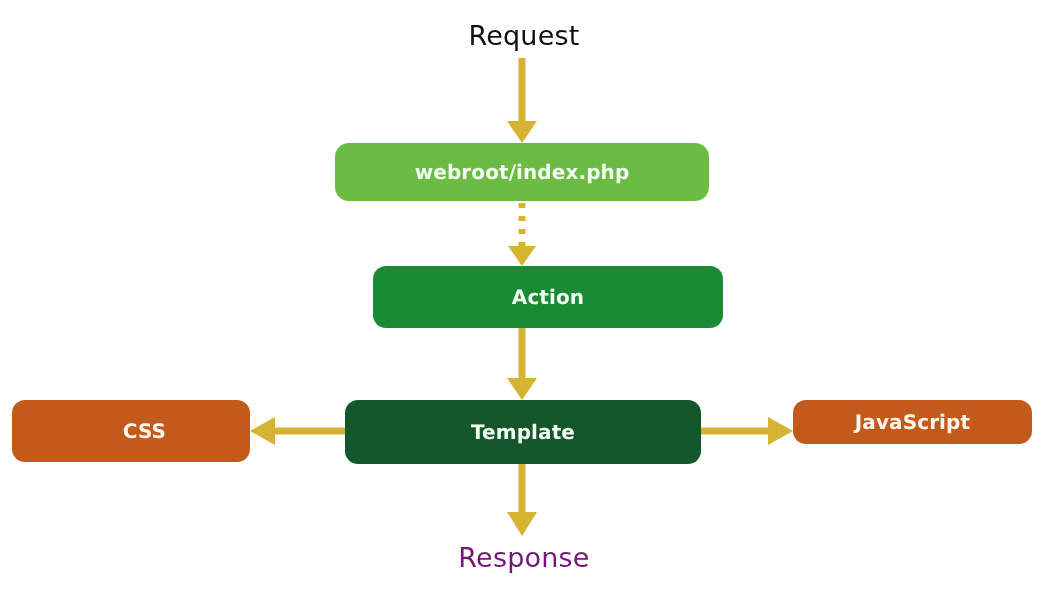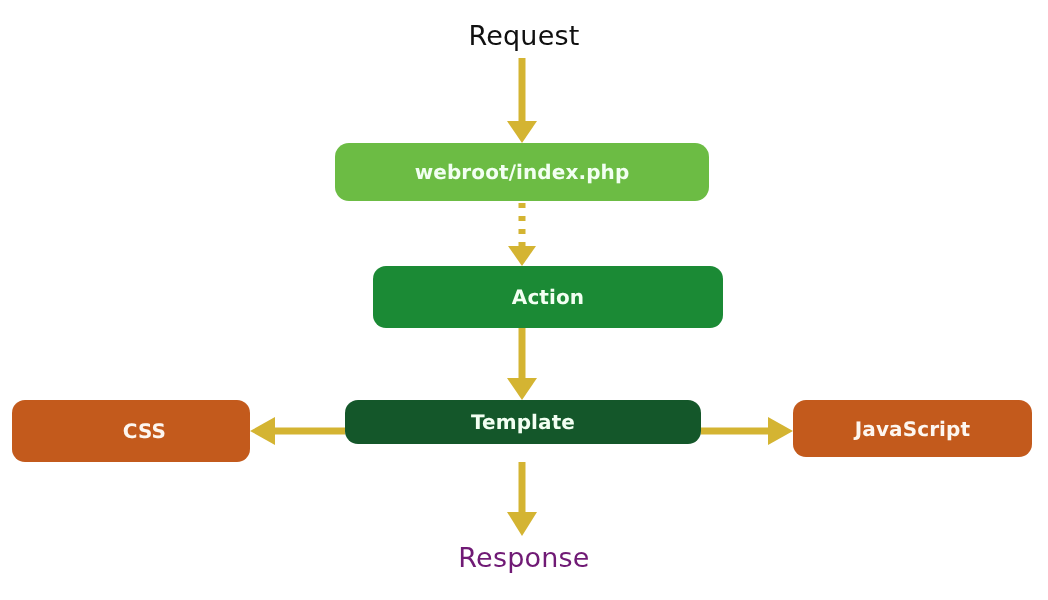--- a/index.html
+++ b/index.html
@@ -62,36 +62,36 @@
     left: 373px;
     top: 266px;
     width: 350px;
     height: 62px;
     background: #1b8a35;
   }
   #node-template {
     left: 345px;
     top: 400px;
     width: 356px;
-    height: 44px;
+    height: 64px;
     background: #14572a;
   }
   #node-css {
     left: 12px;
     top: 400px;
     width: 238px;
     height: 62px;
     background: #c35a1c;
     padding-left: 27px;
   }
   #node-javascript {
     left: 793px;
     top: 400px;
     width: 239px;
-    height: 57px;
+    height: 44px;
     background: #c35a1c;
   }
 
   
   #connectors {
     position: absolute;
     left: 0;
     top: 0;
     width: 1048px;
     height: 600px;

